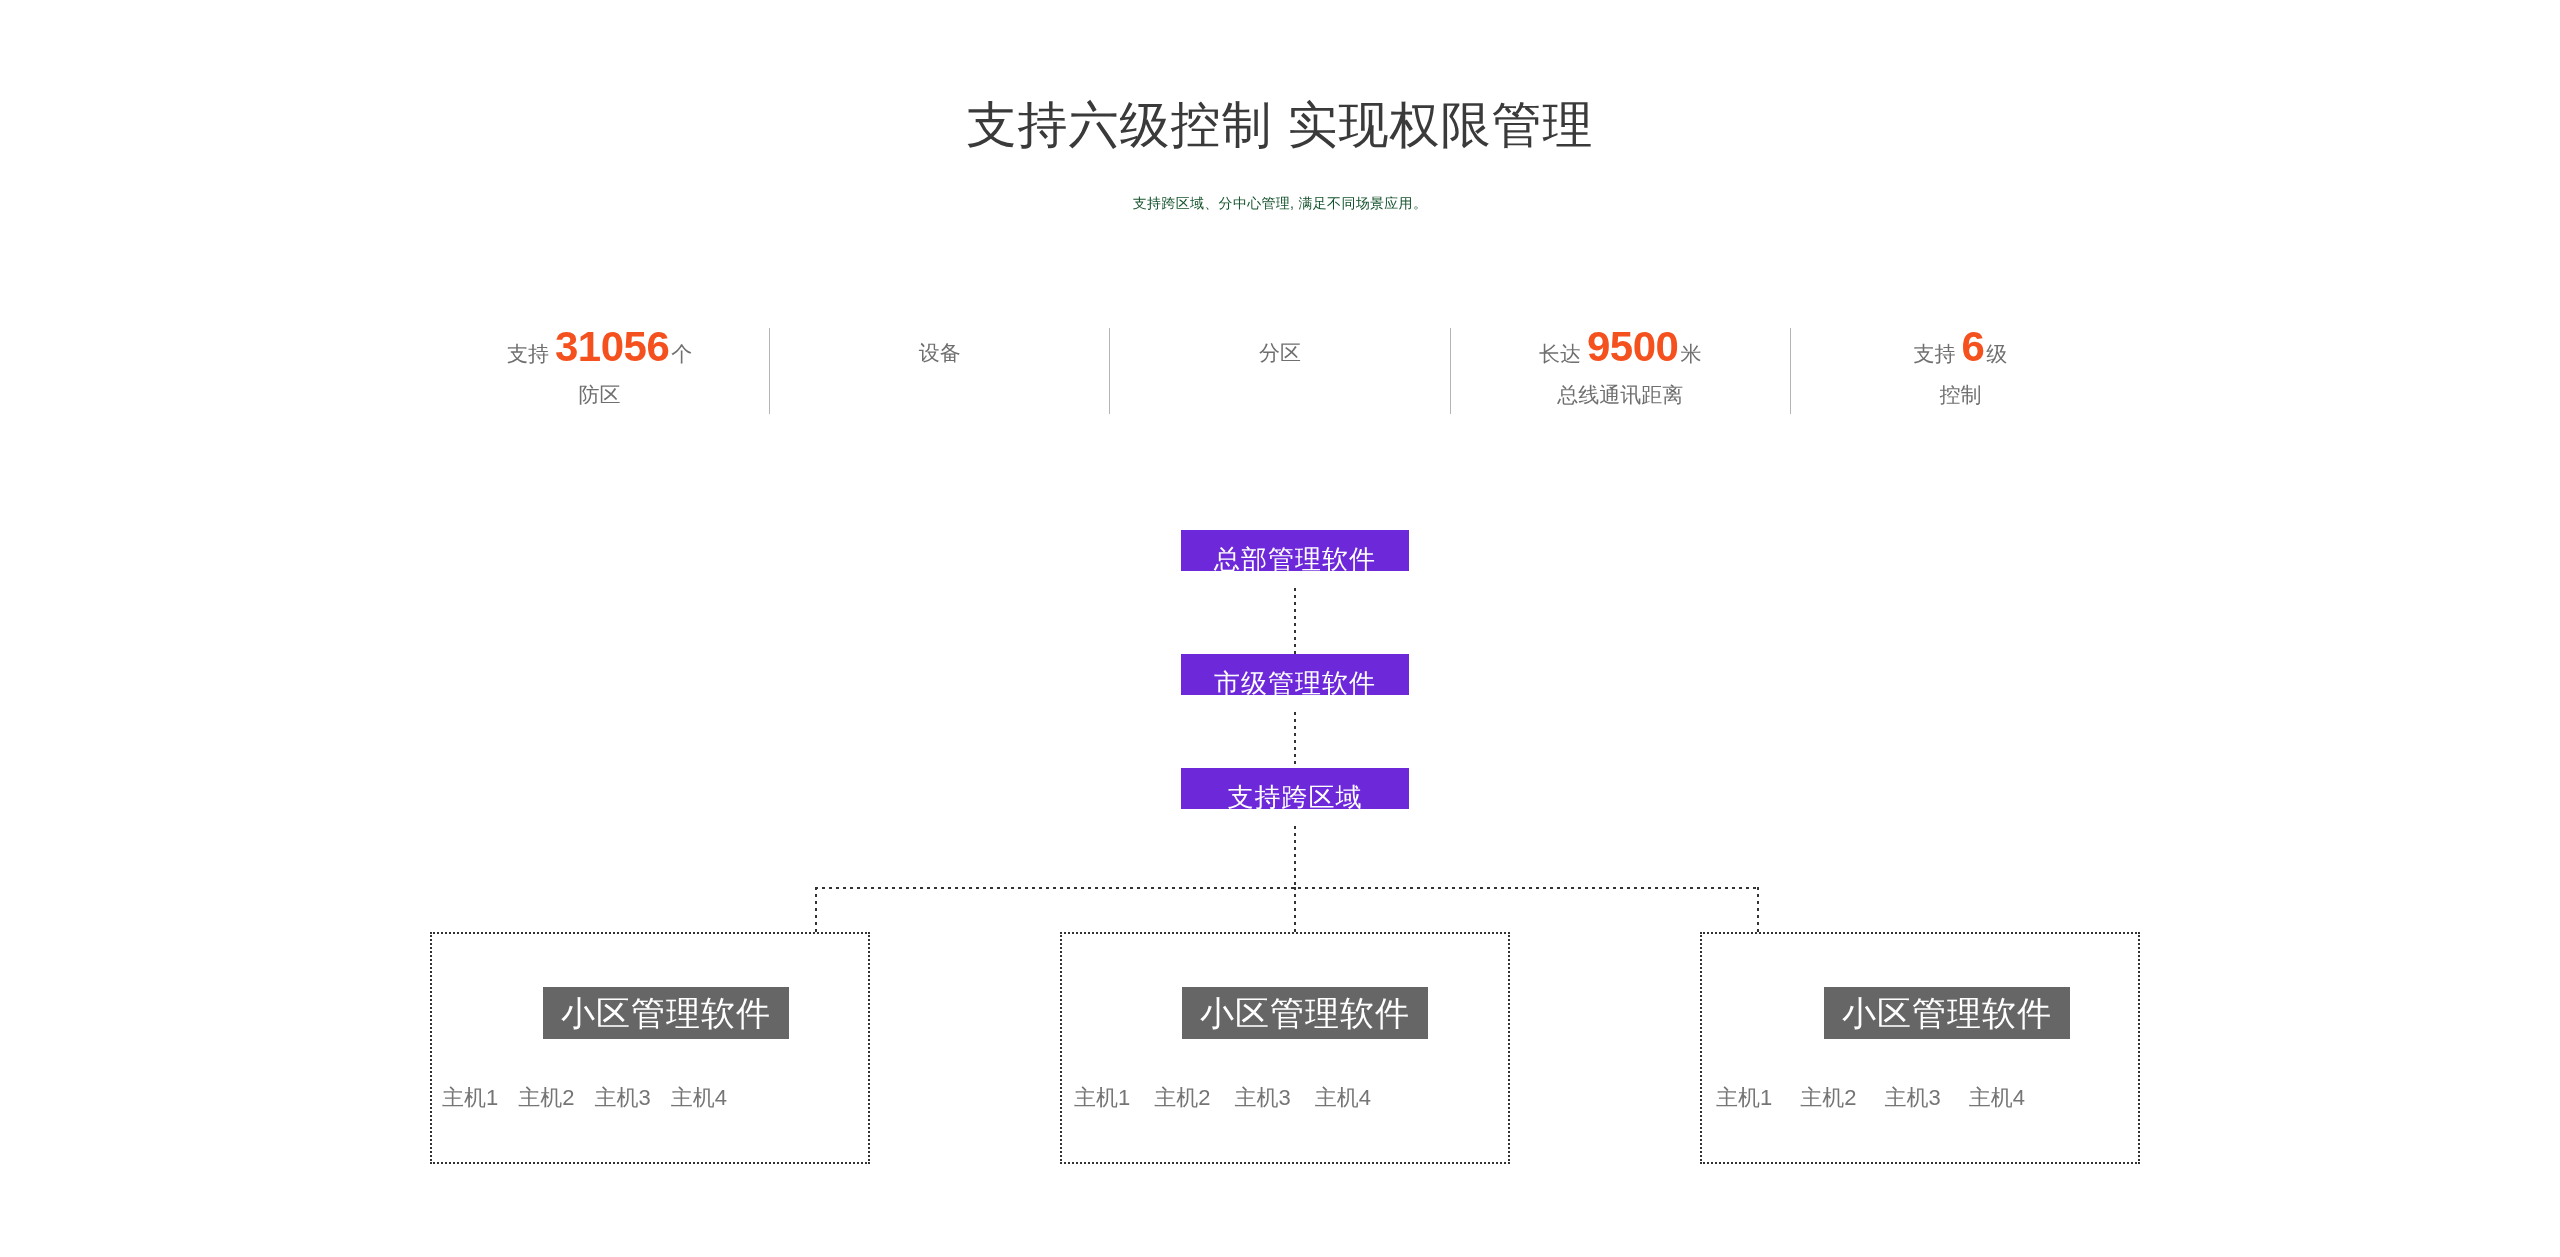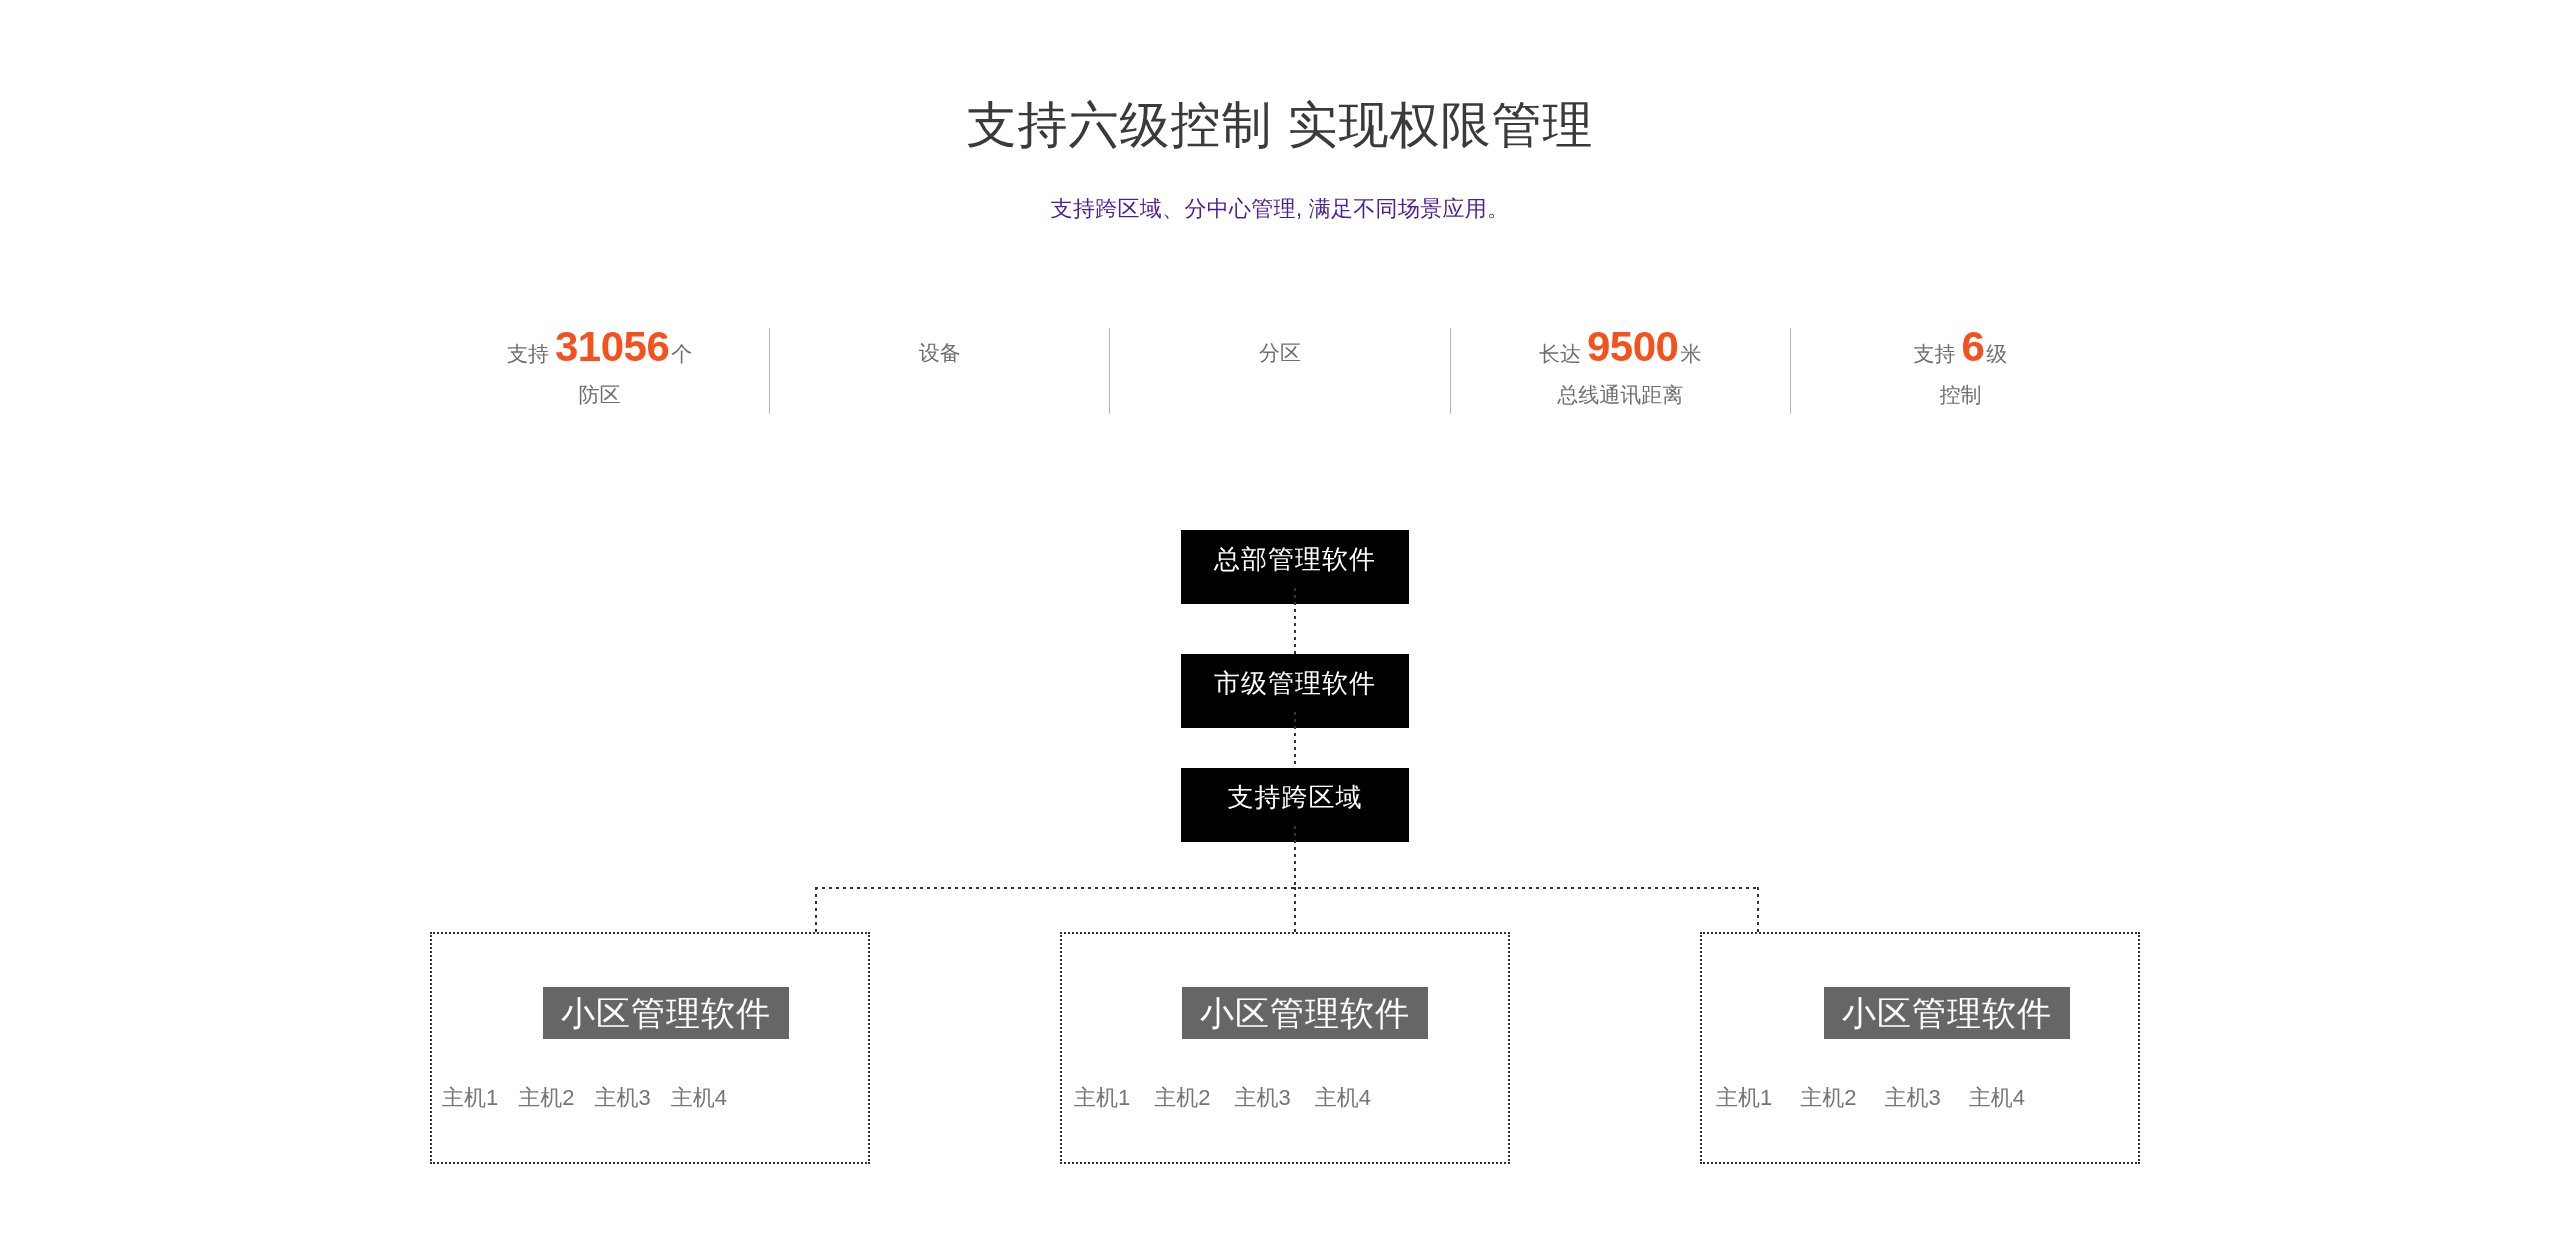--- a/index.html
+++ b/index.html
@@ -31,23 +31,23 @@
     color: #3a3a3a;
     letter-spacing: 1px;
     font-weight: 400;
   }
   .page-subtitle {
     position: absolute;
     left: 0;
     top: 194px;
     width: 2560px;
     text-align: center;
-    font-size: 22px;
+    font-size: 14px;
     line-height: 1.4;
-    color: #4c1d95;
+    color: #14532d;
     letter-spacing: 0.3px;
     font-weight: 400;
   }
 
   
   .stats-strip {
     position: absolute;
     left: 430px;
     top: 326px;
     width: 1700px;
@@ -108,25 +108,25 @@
     left: 0;
     top: 0;
     width: 2560px;
     height: 1257px;
     pointer-events: none;
   }
   .diagram > * { pointer-events: auto; }
 
   .node-box {
     position: absolute;
-    background: #000000;
+    background: #6d28d9;
     color: #ffffff;
     font-size: 26px;
     line-height: 58px;
-    height: 74px;
+    height: 41px;
     text-align: center;
     white-space: nowrap;
     letter-spacing: 1px;
   }
   .node-l1 { left: 1181px; top: 530px; width: 228px; }
   .node-l2 { left: 1181px; top: 654px; width: 228px; }
   .node-l3 { left: 1181px; top: 768px; width: 228px; }
 
   
   .conn-v {

